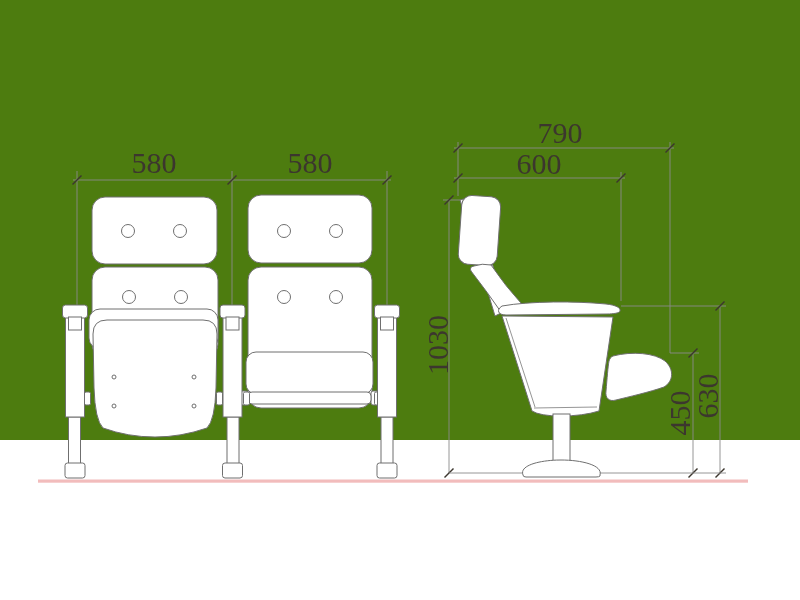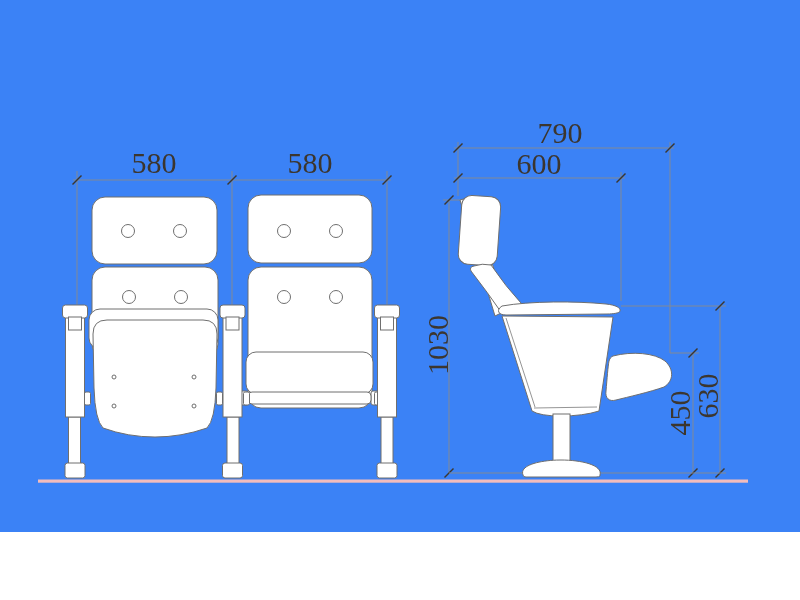--- a/index.html
+++ b/index.html
@@ -1,16 +1,16 @@
 <!DOCTYPE html>
 <html><head>
 <meta charset="utf-8">
 <style>
   html,body{margin:0;padding:0;background:#ffffff;width:800px;height:600px;overflow:hidden;}
-  .canvas{position:relative;width:800px;height:532px;background:#3b82f6;}
+  .canvas{position:relative;width:800px;height:440px;background:#4d7c0f;}
   svg{display:block;}
   .shape{fill:#ffffff;stroke:#6f6f6f;stroke-width:1;}
   .shape-open{fill:none;stroke:#6f6f6f;stroke-width:1;}
   .detail{fill:none;stroke:#7a7a7a;stroke-width:0.8;}
   .dimline{stroke:#8a8a8a;stroke-width:0.9;fill:none;}
   .tick{stroke:#3c362e;stroke-width:1.4;}
   .dimtext{
     font-family:"Liberation Serif","DejaVu Serif",serif;
     font-size:30px;fill:#3c362e;
   }

